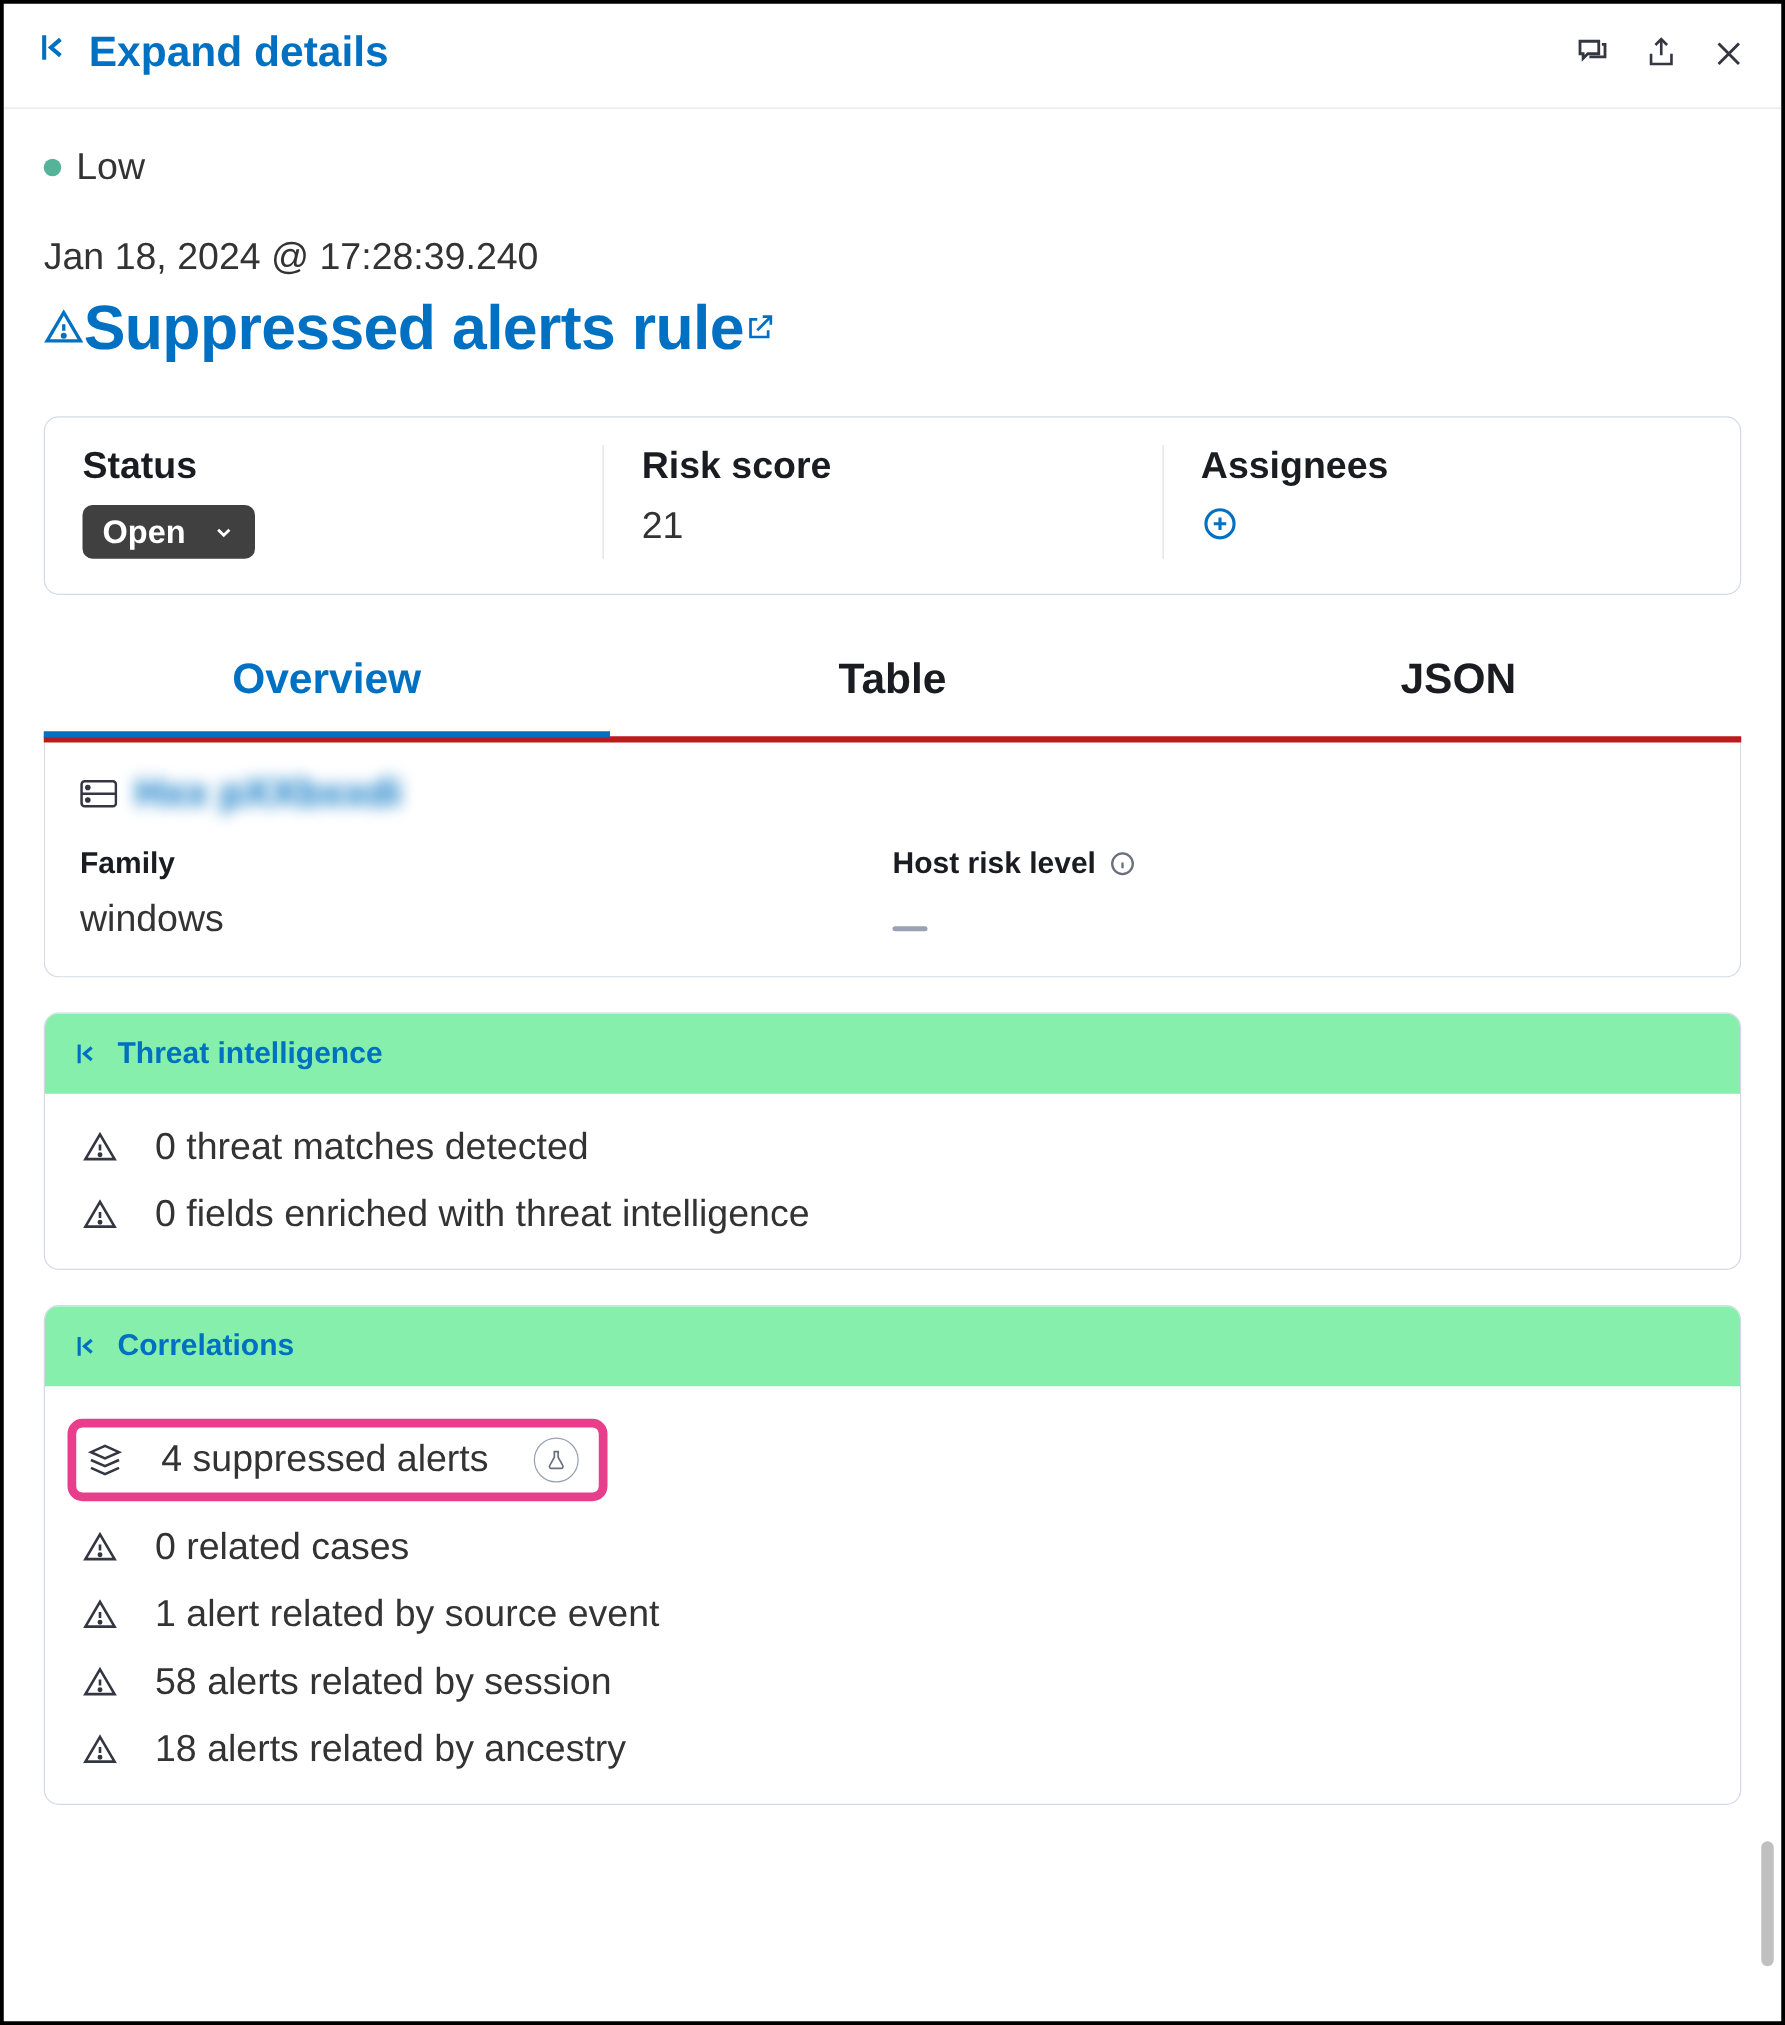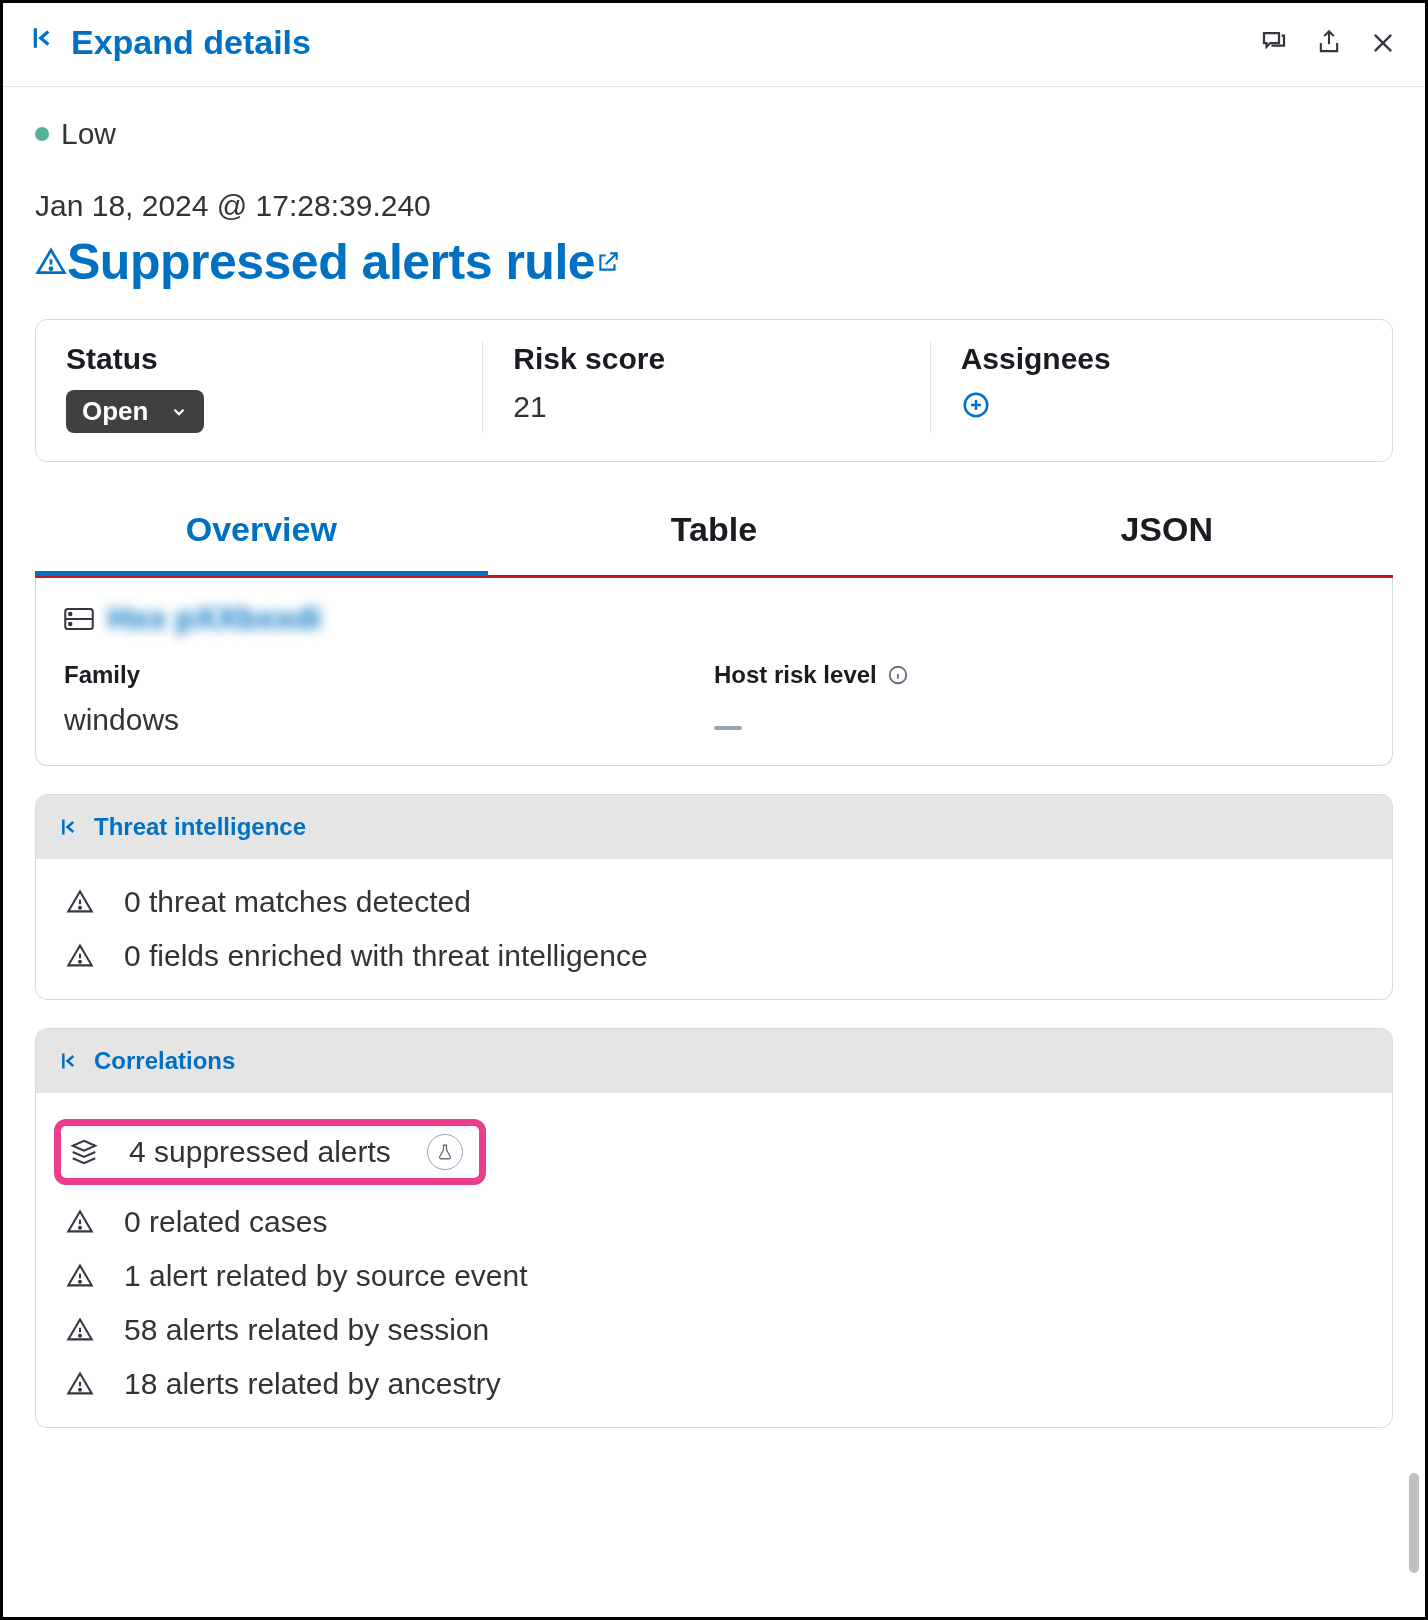--- a/index.html
+++ b/index.html
@@ -65,21 +65,21 @@
     margin-top: 10px;
   }
   .title-row .title-text {
     color: #0071c2;
     font-size: 50px;
     font-weight: 800;
     letter-spacing: -0.5px;
   }
   
   .meta-card {
-    margin-top: 28px;
+    margin-top: 42px;
     border: 1px solid #d3dae6;
     border-radius: 12px;
     display: flex;
     padding: 22px 45px 28px 30px;
     gap: 0;
   }
   .meta-col {
     flex: 1;
     display: flex;
     flex-direction: column;
@@ -113,21 +113,21 @@
     cursor: pointer;
   }
   .add-assignee {
     color: #0071c2;
     cursor: pointer;
   }
   
   .tabs {
     display: flex;
     margin-top: 30px;
-    border-bottom: 3px solid #b91c1c;
+    border-bottom: 5px solid #b91c1c;
   }
   .tab {
     flex: 1;
     text-align: center;
     font-size: 34px;
     font-weight: 800;
     padding: 18px 0 22px 0;
     cursor: pointer;
     color: #1a1c21;
   }
@@ -182,21 +182,21 @@
     border-radius: 2px;
   }
   
   .section-card {
     margin: 28px 32px 0 32px;
     border: 1px solid #d3dae6;
     border-radius: 12px;
     overflow: hidden;
   }
   .section-header {
-    background: #e5e5e5;
+    background: #86efac;
     padding: 18px 24px;
     display: flex;
     align-items: center;
     gap: 14px;
     color: #0071c2;
     font-size: 24px;
     font-weight: 700;
     cursor: pointer;
   }
   .section-body {

